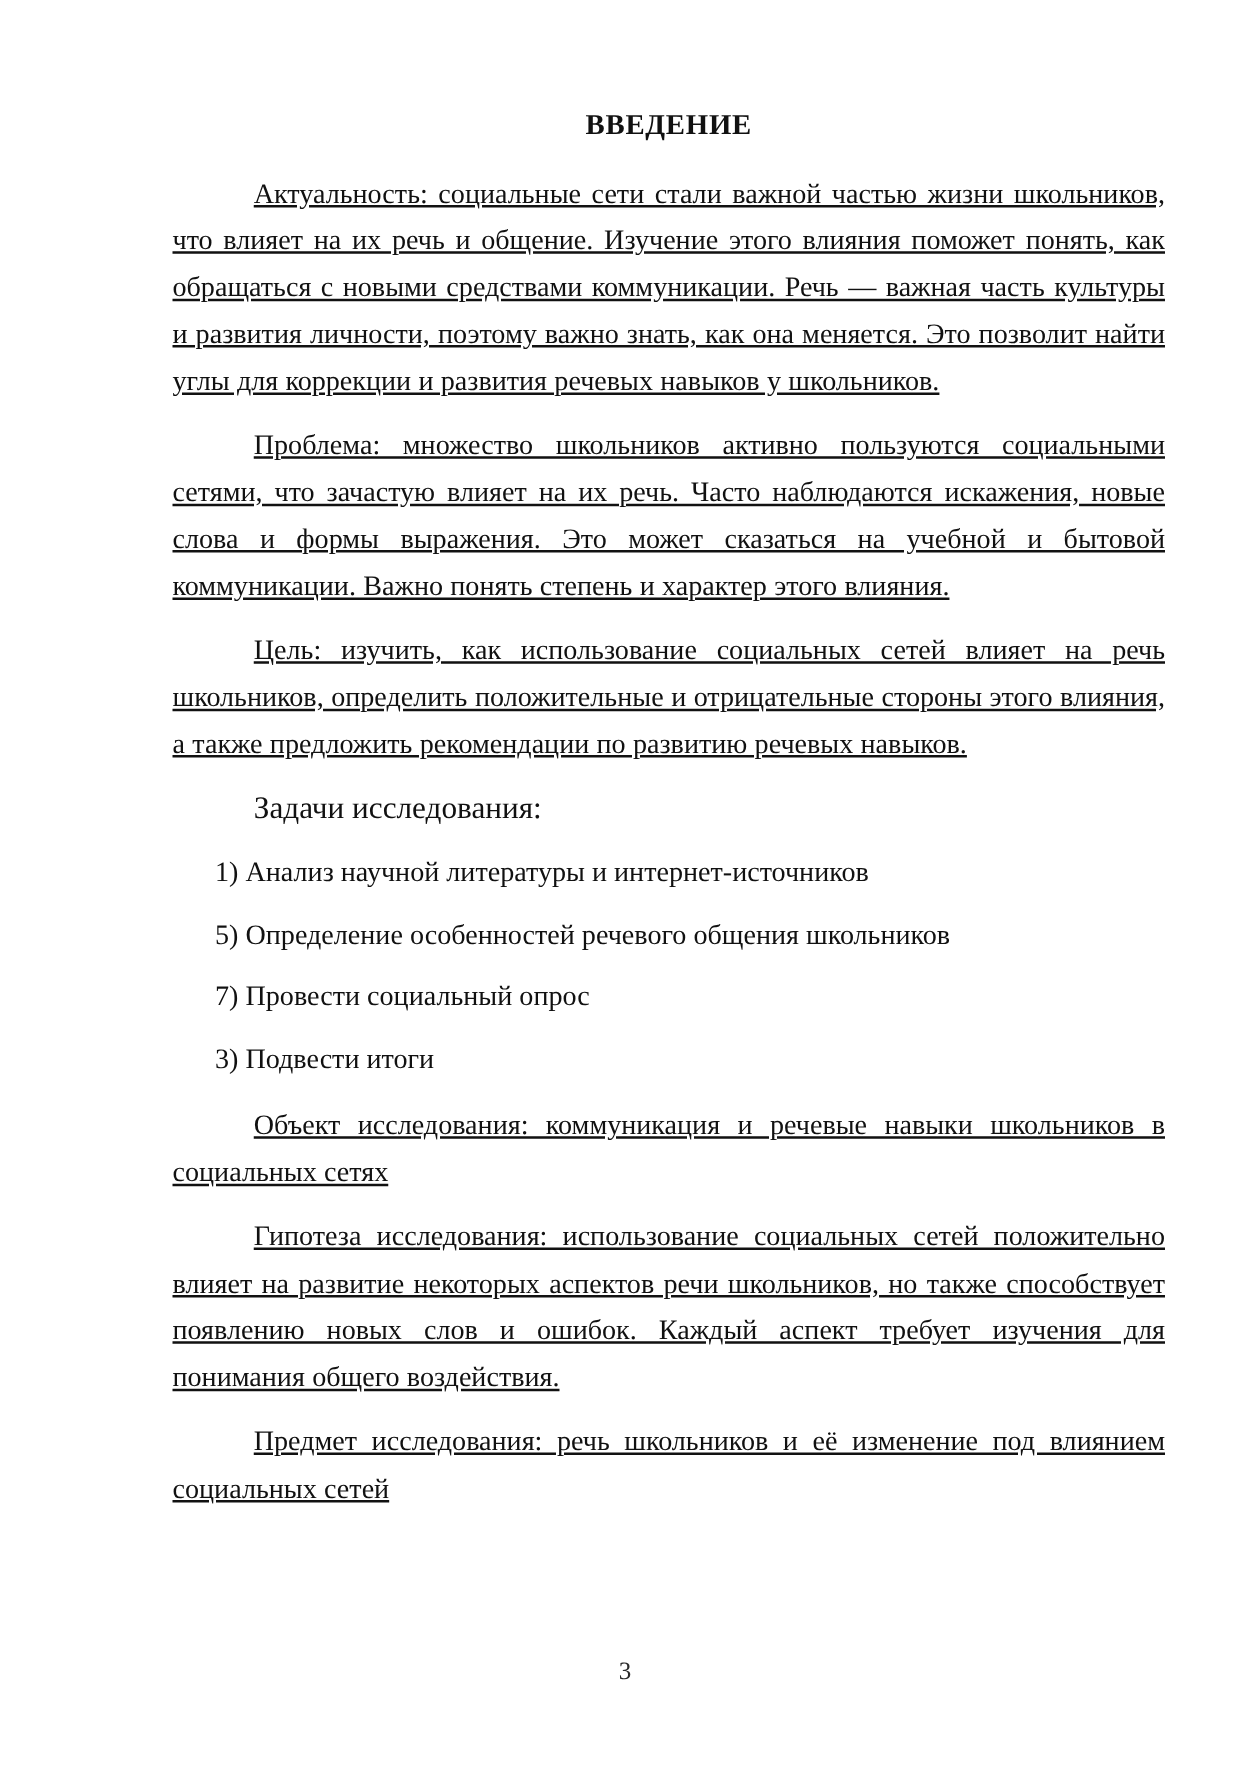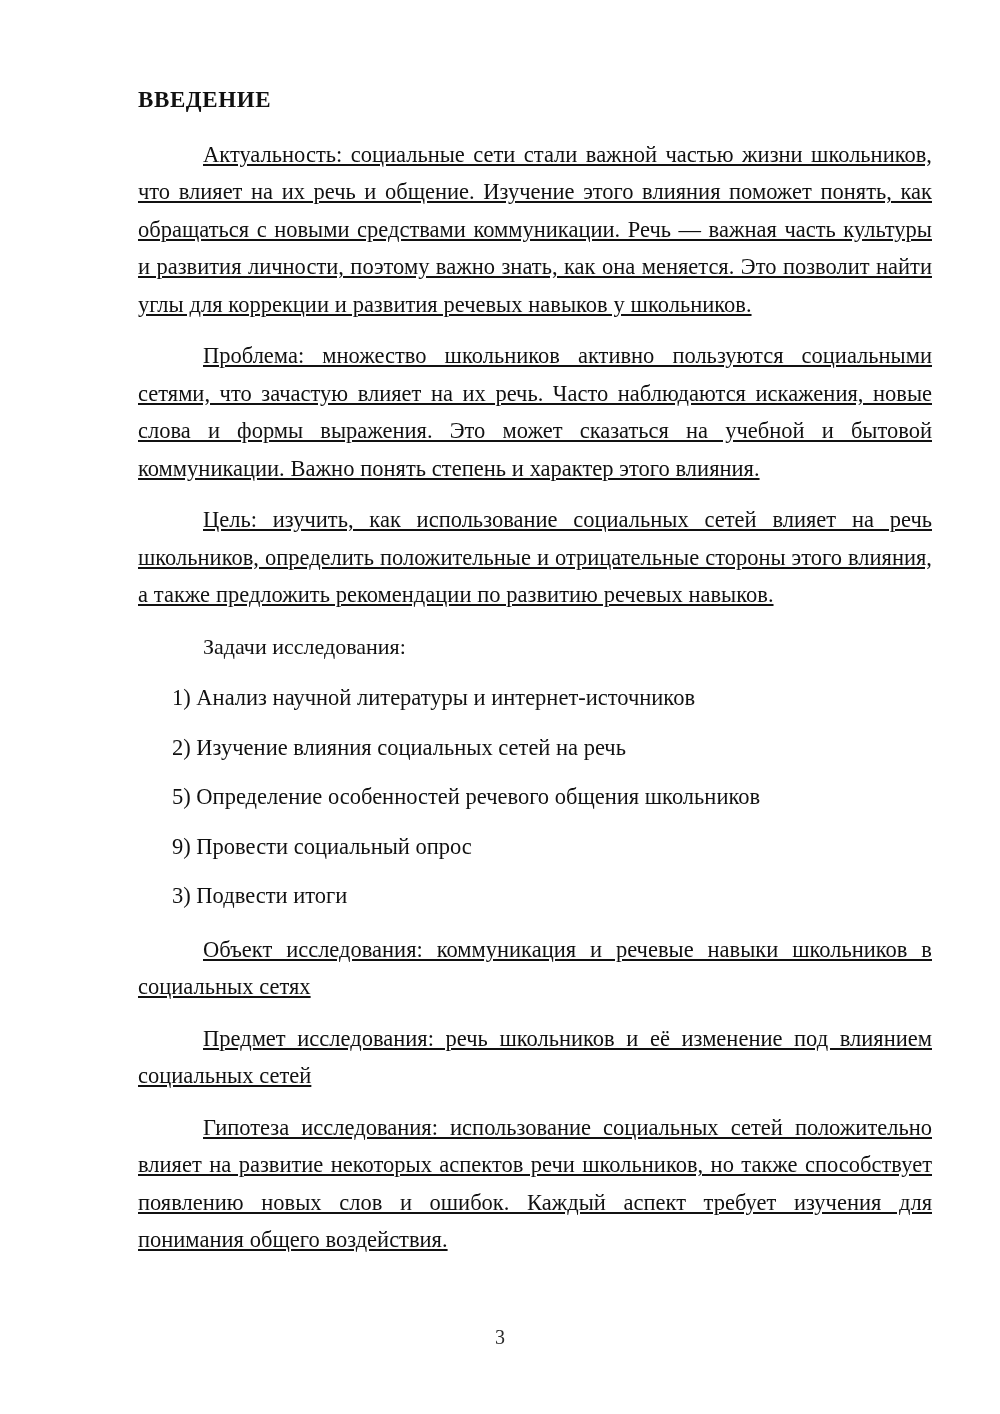--- a/index.html
+++ b/index.html
@@ -20,20 +20,21 @@
   }
   .content {
     position: absolute;
     left: 138px;
     top: 86px;
     width: 794px;
   }
   .doc-title {
     font-size: 23px;
     font-weight: bold;
+    text-align: center;
     letter-spacing: 0.6px;
     margin: 0 0 22px 0;
     line-height: 1.2;
   }
   .para {
     font-size: 22.5px;
     line-height: 37.5px;
     text-align: justify;
     text-justify: inter-word;
     text-indent: 65px;
@@ -41,21 +42,21 @@
     hyphens: none;
     word-spacing: 0.2px;
   }
   .para:last-of-type {
     margin-bottom: 0;
   }
   
   .para { text-align-last: left; text-decoration: underline; }
 
   .list-lead {
-    font-size: 22px;
+    font-size: 25px;
     line-height: 37.5px;
     text-indent: 65px;
     margin: 0 0 14px 0;
   }
   .task-list {
     list-style: none;
     margin: 0 0 16px 0;
     padding: 0;
   }
   .task-item {
@@ -91,29 +92,28 @@
     <p class="para">Актуальность: социальные сети стали важной частью жизни школьников, что влияет на их речь и общение. Изучение этого влияния поможет понять, как обращаться с новыми средствами коммуникации. Речь — важная часть культуры и развития личности, поэтому важно знать, как она меняется. Это позволит найти углы для коррекции и развития речевых навыков у школьников.</p>
 
     <p class="para">Проблема: множество школьников активно пользуются социальными сетями, что зачастую влияет на их речь. Часто наблюдаются искажения, новые слова и формы выражения. Это может сказаться на учебной и бытовой коммуникации. Важно понять степень и характер этого влияния.</p>
 
     <p class="para">Цель: изучить, как использование социальных сетей влияет на речь школьников, определить положительные и отрицательные стороны этого влияния, а также предложить рекомендации по развитию речевых навыков.</p>
 
     <p class="list-lead">Задачи исследования:</p>
 
     <ul class="task-list">
       <li class="task-item">1) Анализ научной литературы и интернет-источников</li>
-      <li class="task-item">2) Изучение влияния социальных сетей на речь</li>
       <li class="task-item">5) Определение особенностей речевого общения школьников</li>
-      <li class="task-item">9) Провести социальный опрос</li>
+      <li class="task-item">7) Провести социальный опрос</li>
       <li class="task-item">3) Подвести итоги</li>
     </ul>
 
     <p class="para">Объект исследования: коммуникация и речевые навыки школьников в социальных сетях</p>
 
+    <p class="para">Гипотеза исследования: использование социальных сетей положительно влияет на развитие некоторых аспектов речи школьников, но также способствует появлению новых слов и ошибок. Каждый аспект требует изучения для понимания общего воздействия.</p>
+
     <p class="para">Предмет исследования: речь школьников и её изменение под влиянием социальных сетей</p>
-
-    <p class="para">Гипотеза исследования: использование социальных сетей положительно влияет на развитие некоторых аспектов речи школьников, но также способствует появлению новых слов и ошибок. Каждый аспект требует изучения для понимания общего воздействия.</p>
 
   </div>
 
   <div class="page-number">3</div>
 
 </div>
 
 </body></html>

